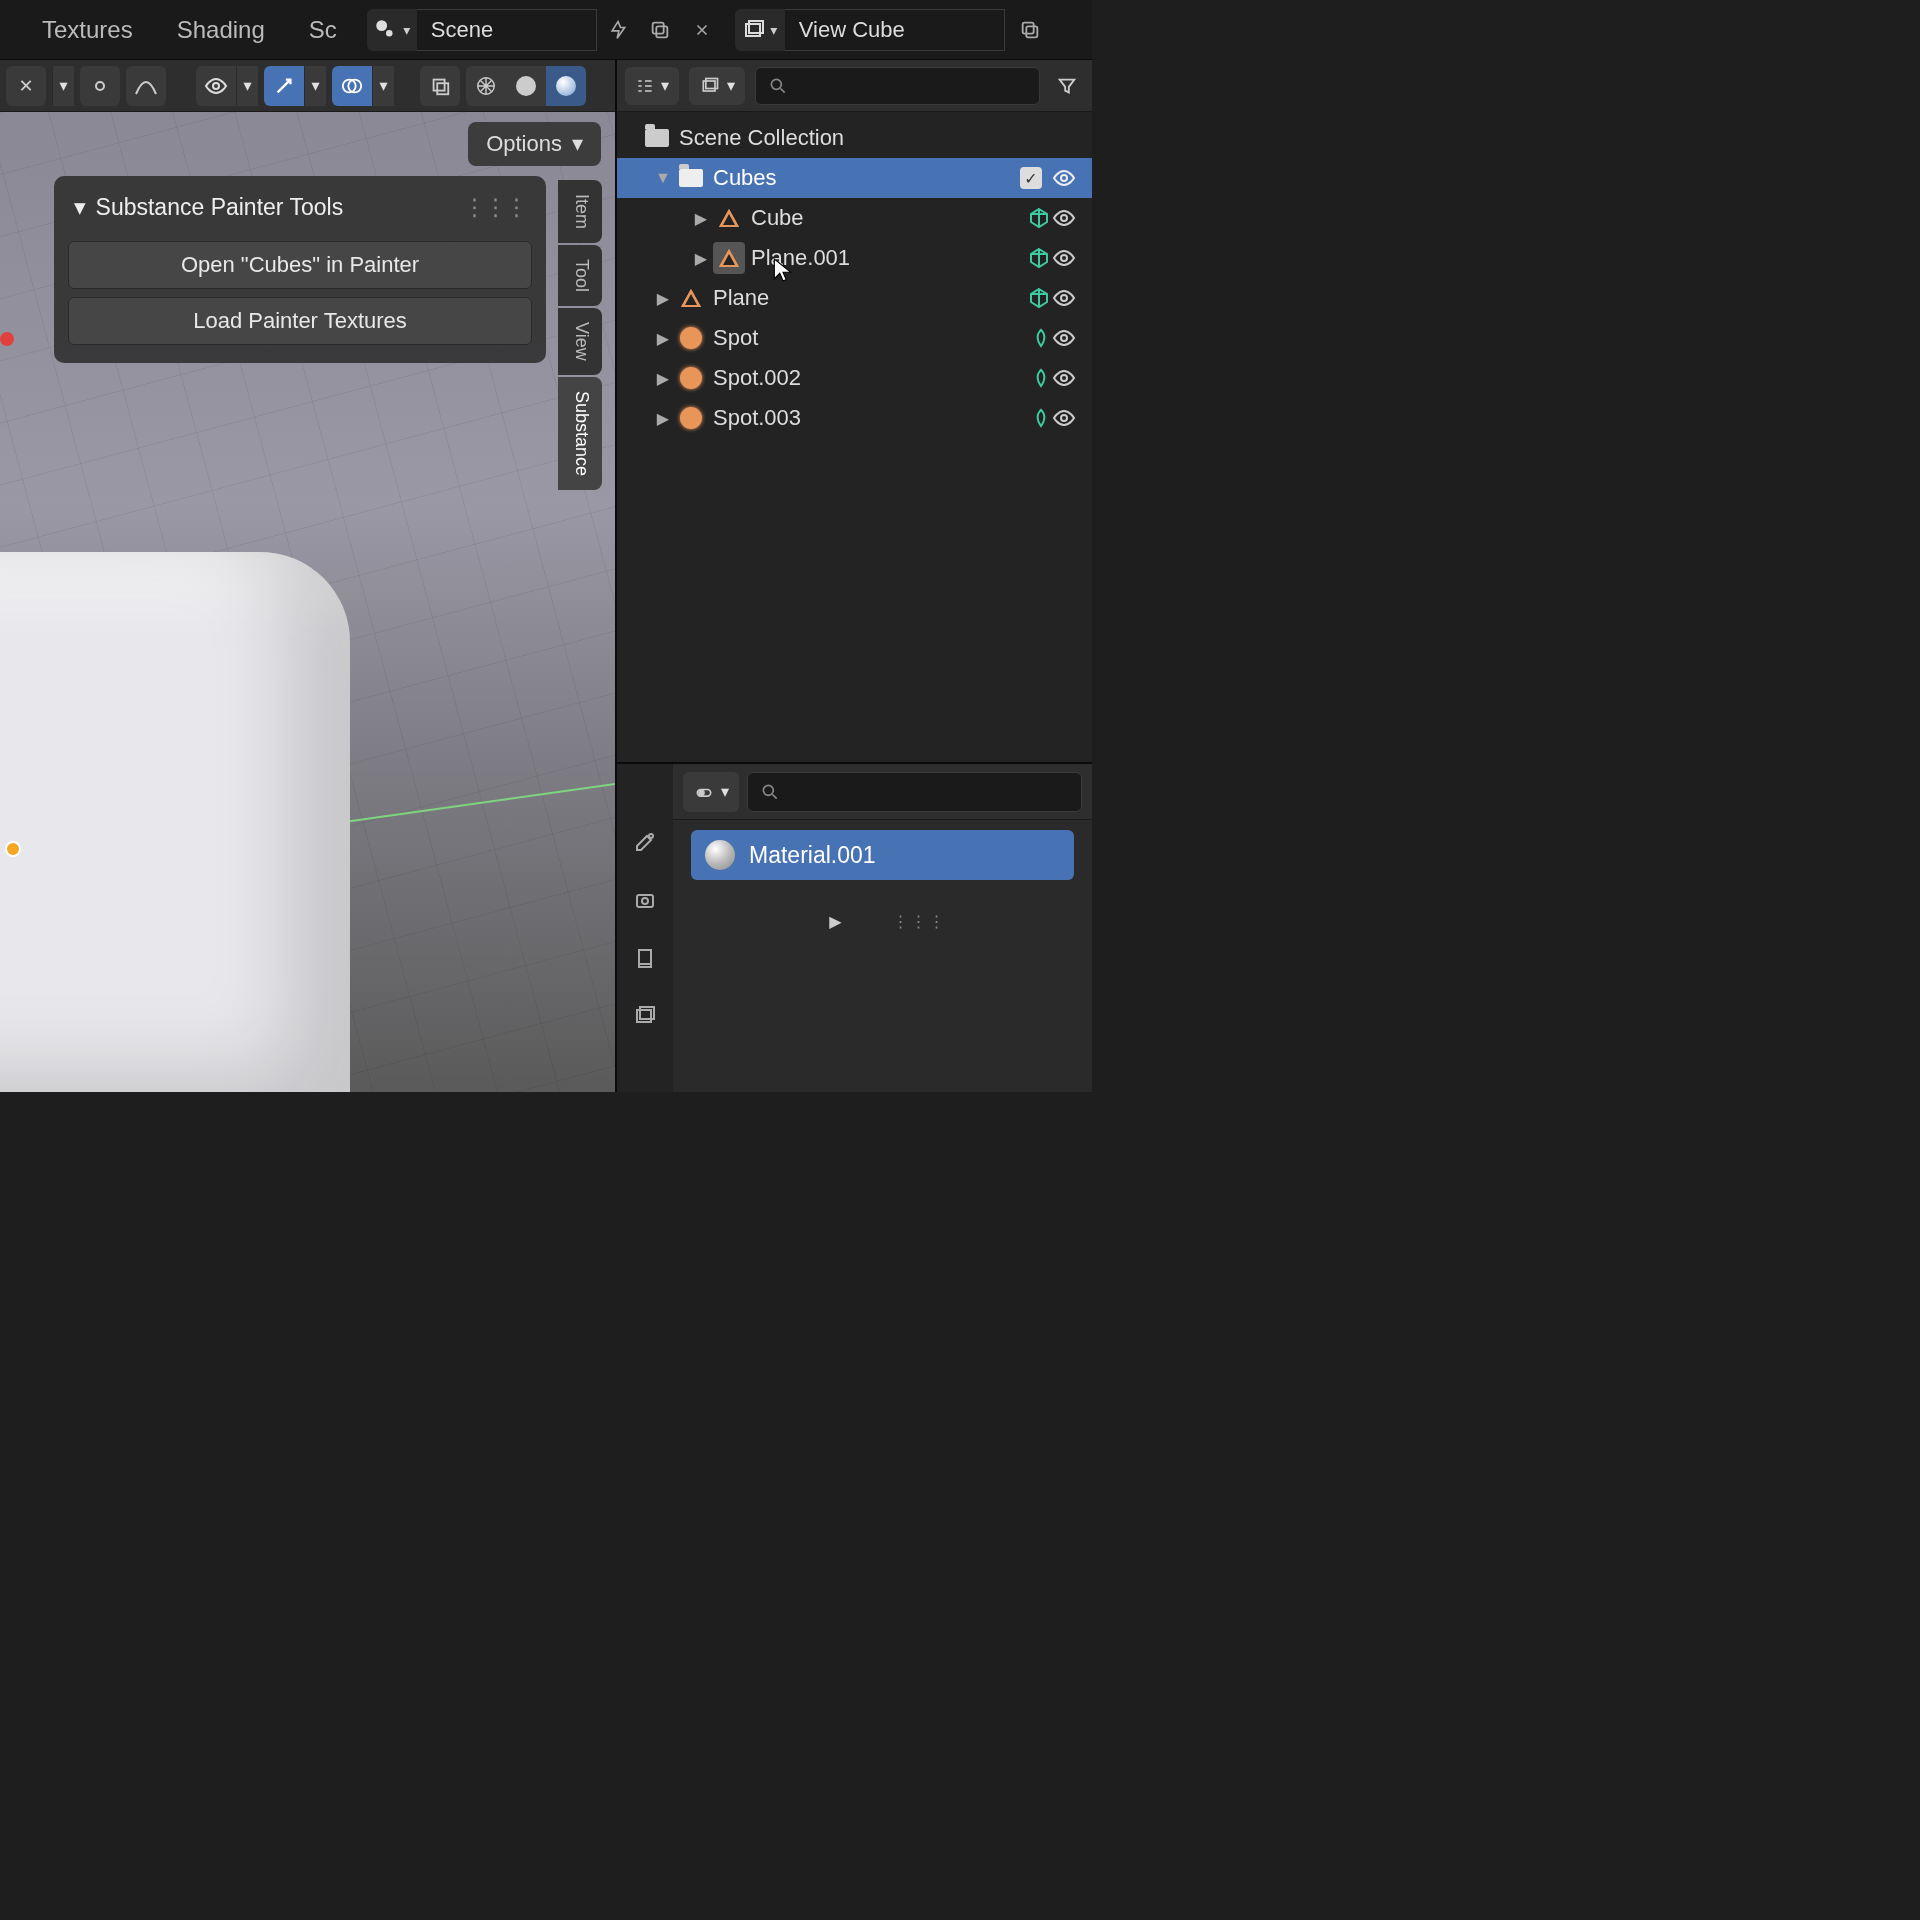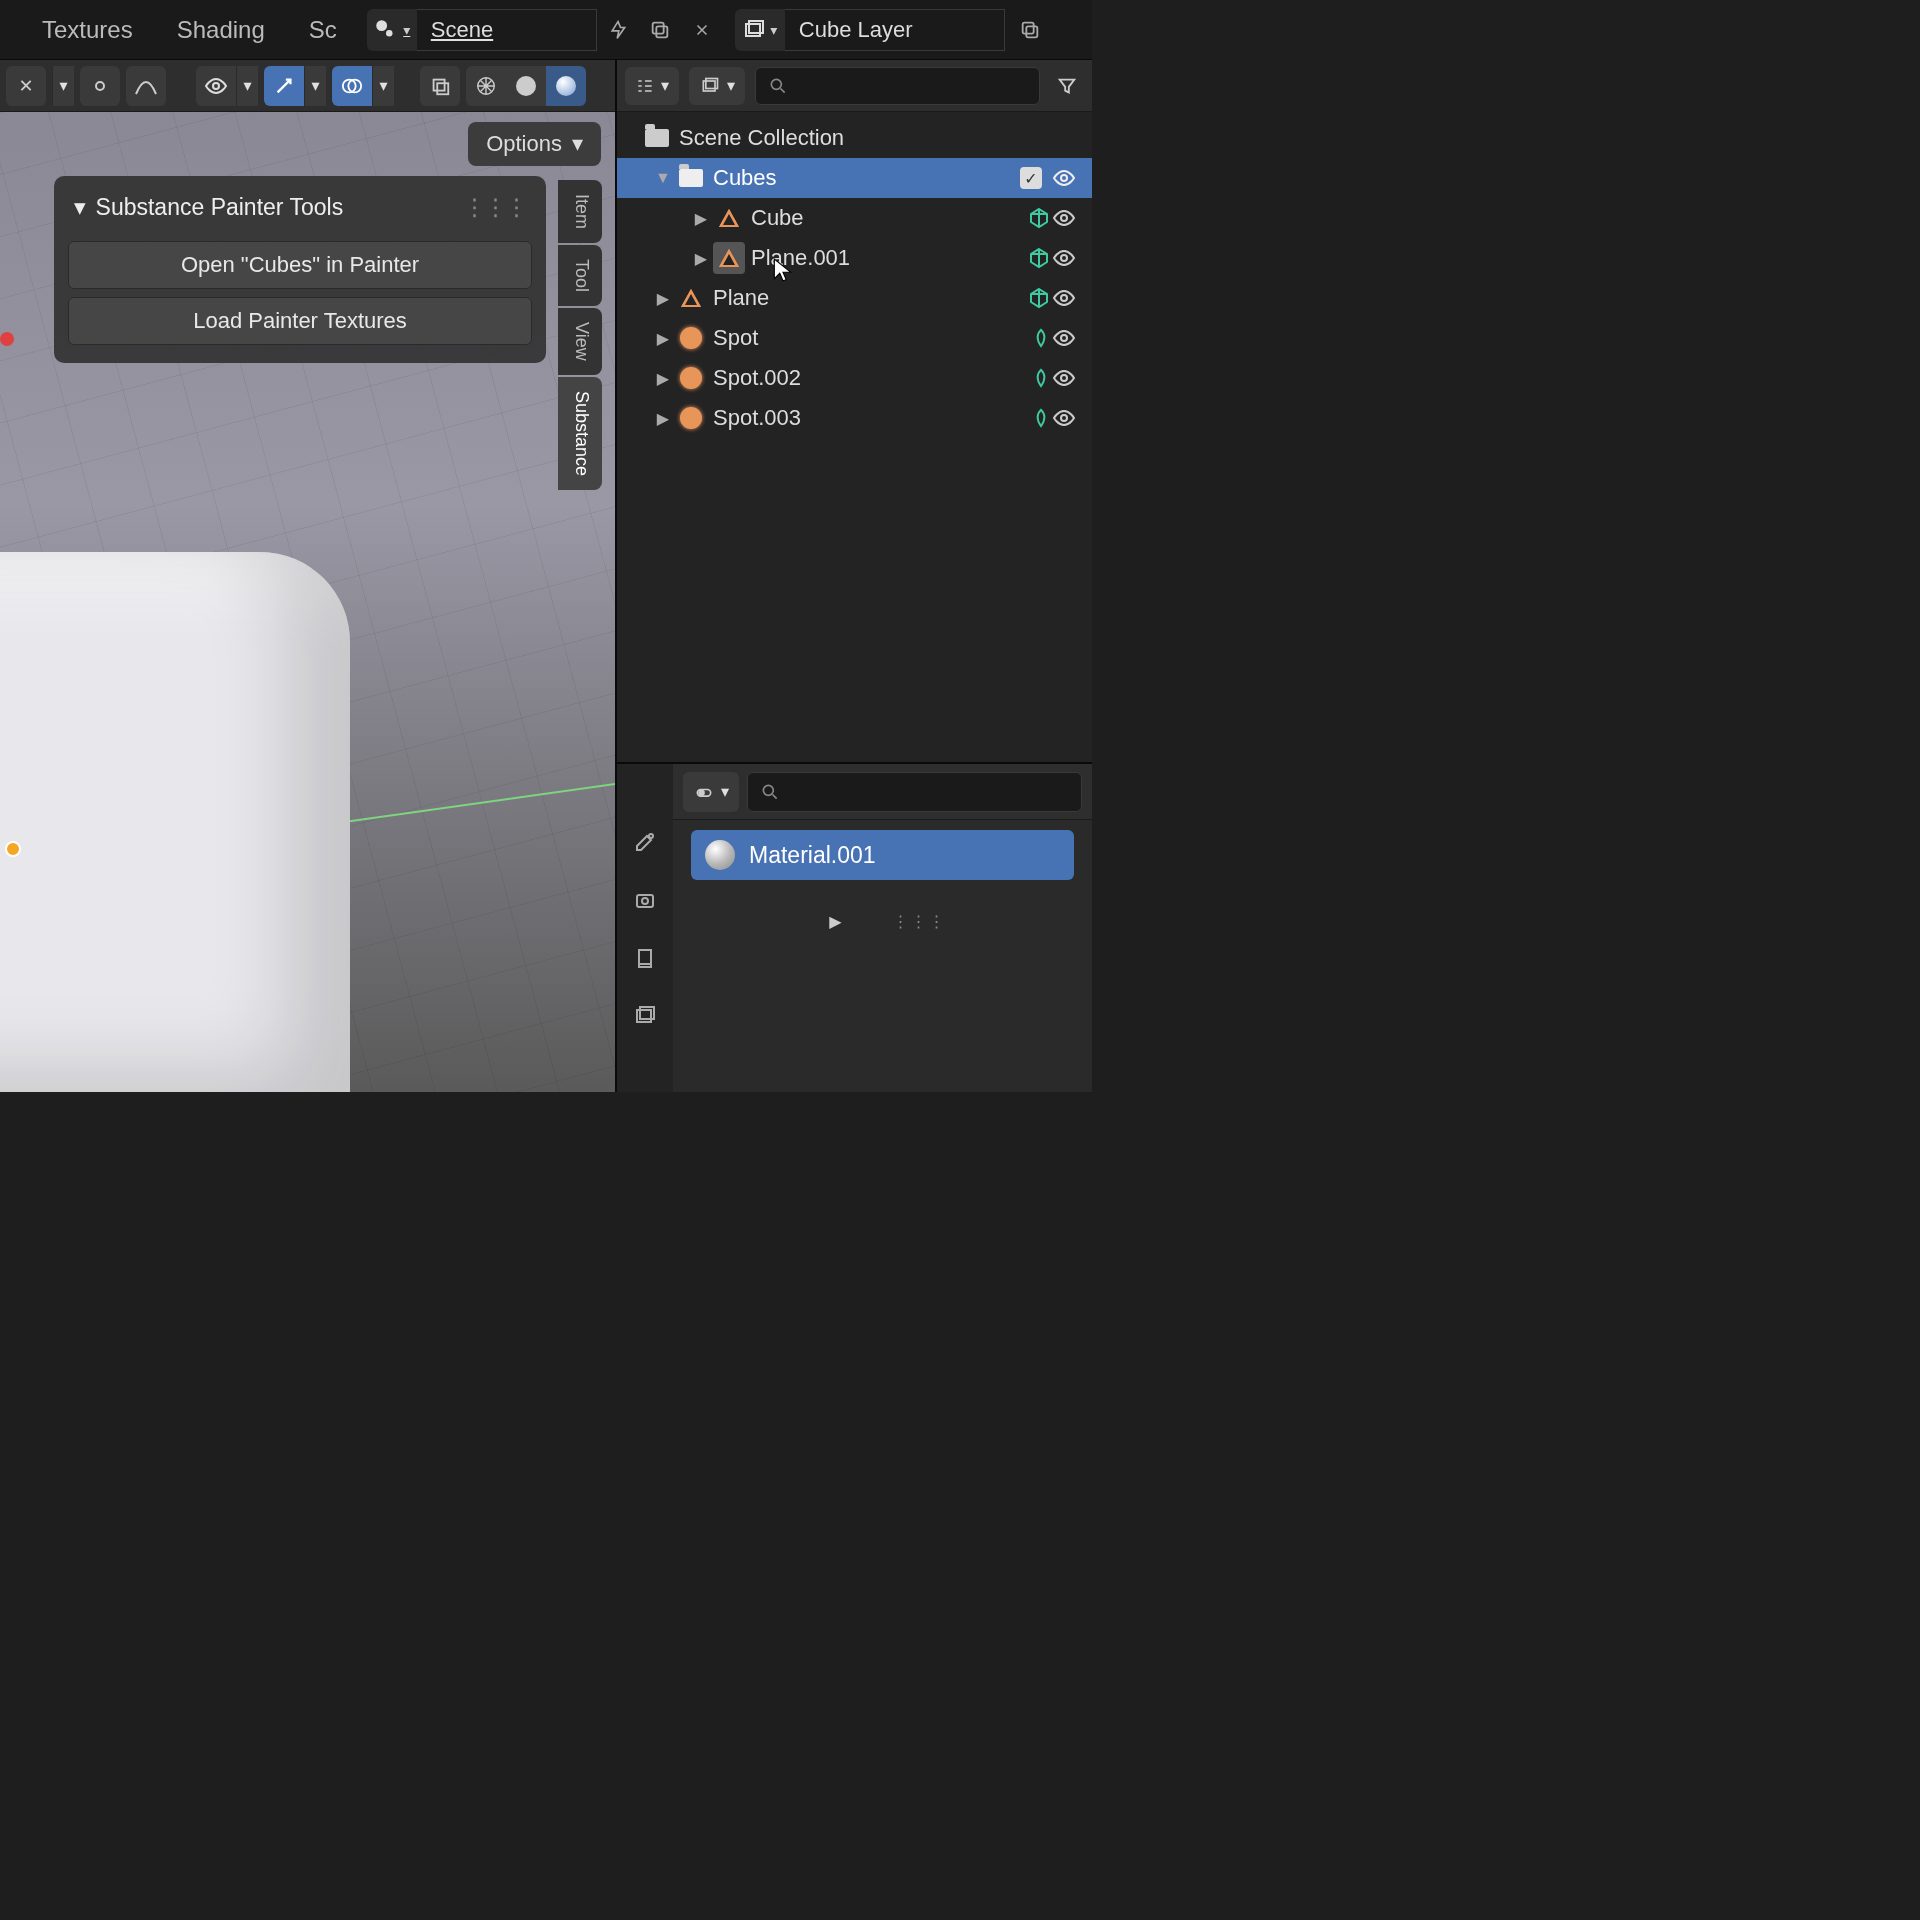--- a/index.html
+++ b/index.html
@@ -2,21 +2,21 @@
 <html><head>
 <meta charset="utf-8">
 <style>
   * { box-sizing: border-box; margin: 0; padding: 0; font-family: -apple-system, BlinkMacSystemFont, "Segoe UI", sans-serif; }
   body { background: #1e1e1e; color: #e0e0e0; width: 1092px; height: 1092px; overflow: hidden; position: relative; }
   
   
   .top-header { height: 60px; background: #1a1a1a; display: flex; align-items: center; border-bottom: 1px solid #0a0a0a; }
   .tab-strip { display: flex; align-items: center; height: 100%; padding-left: 20px; }
   .tab-item { padding: 8px 22px; font-size: 24px; color: #bbb; height: 100%; display: flex; align-items: center; cursor: pointer; }
-  .scene-dropdown { display: flex; align-items: flex-end; margin-left: 8px; height: 42px; text-decoration: underline; }
+  .scene-dropdown { display: flex; align-items: flex-end; margin-left: 8px; height: 42px; }
   .scene-icon-btn { width: 50px; height: 42px; background: #2a2a2a; border-radius: 6px 0 0 6px; display: flex; align-items: center; justify-content: center; position: relative; }
   .scene-name-field { width: 180px; height: 42px; background: #1a1a1a; border: 1px solid #3a3a3a; border-left: none; color: #ddd; font-size: 22px; padding: 0 14px; display: flex; align-items: center; }
   .header-iconbtn { width: 42px; height: 42px; display: flex; align-items: center; justify-content: center; color: #aaa; cursor: pointer; }
   .viewlayer-group { display: flex; align-items: center; margin-left: 12px; height: 42px; }
   .viewlayer-icon { width: 50px; height: 42px; background: #2a2a2a; border-radius: 6px 0 0 6px; display: flex; align-items: center; justify-content: center; }
   .viewlayer-field { width: 220px; height: 42px; background: #1a1a1a; border: 1px solid #3a3a3a; border-left: none; color: #ddd; font-size: 22px; padding: 0 14px; display: flex; align-items: center; }
   
   
   .main-area { display: flex; height: calc(100% - 60px); }
   .left-pane { width: 615px; position: relative; background: #2a2a2a; }
@@ -137,21 +137,21 @@
       </svg>
   </div>
   <div class="viewlayer-group">
     <div class="viewlayer-icon">
       <svg width="24" height="24" viewBox="0 0 24 24" fill="none" stroke="#ddd" stroke-width="2">
           <rect x="4" y="6" width="14" height="12"></rect>
           <rect x="7" y="3" width="14" height="12"></rect>
         </svg>
       <span class="chev-down"></span>
     </div>
-    <div class="viewlayer-field">Cube Layer</div>
+    <div class="viewlayer-field">View Cube</div>
   </div>
   <div class="header-iconbtn" style="margin-left:4px">
     <svg width="22" height="22" viewBox="0 0 24 24" fill="none" stroke="#aaa" stroke-width="2">
         <rect x="8" y="8" width="12" height="12" rx="2"></rect>
         <rect x="4" y="4" width="12" height="12" rx="2"></rect>
       </svg>
   </div>
 </div>
 
 <div class="main-area">

